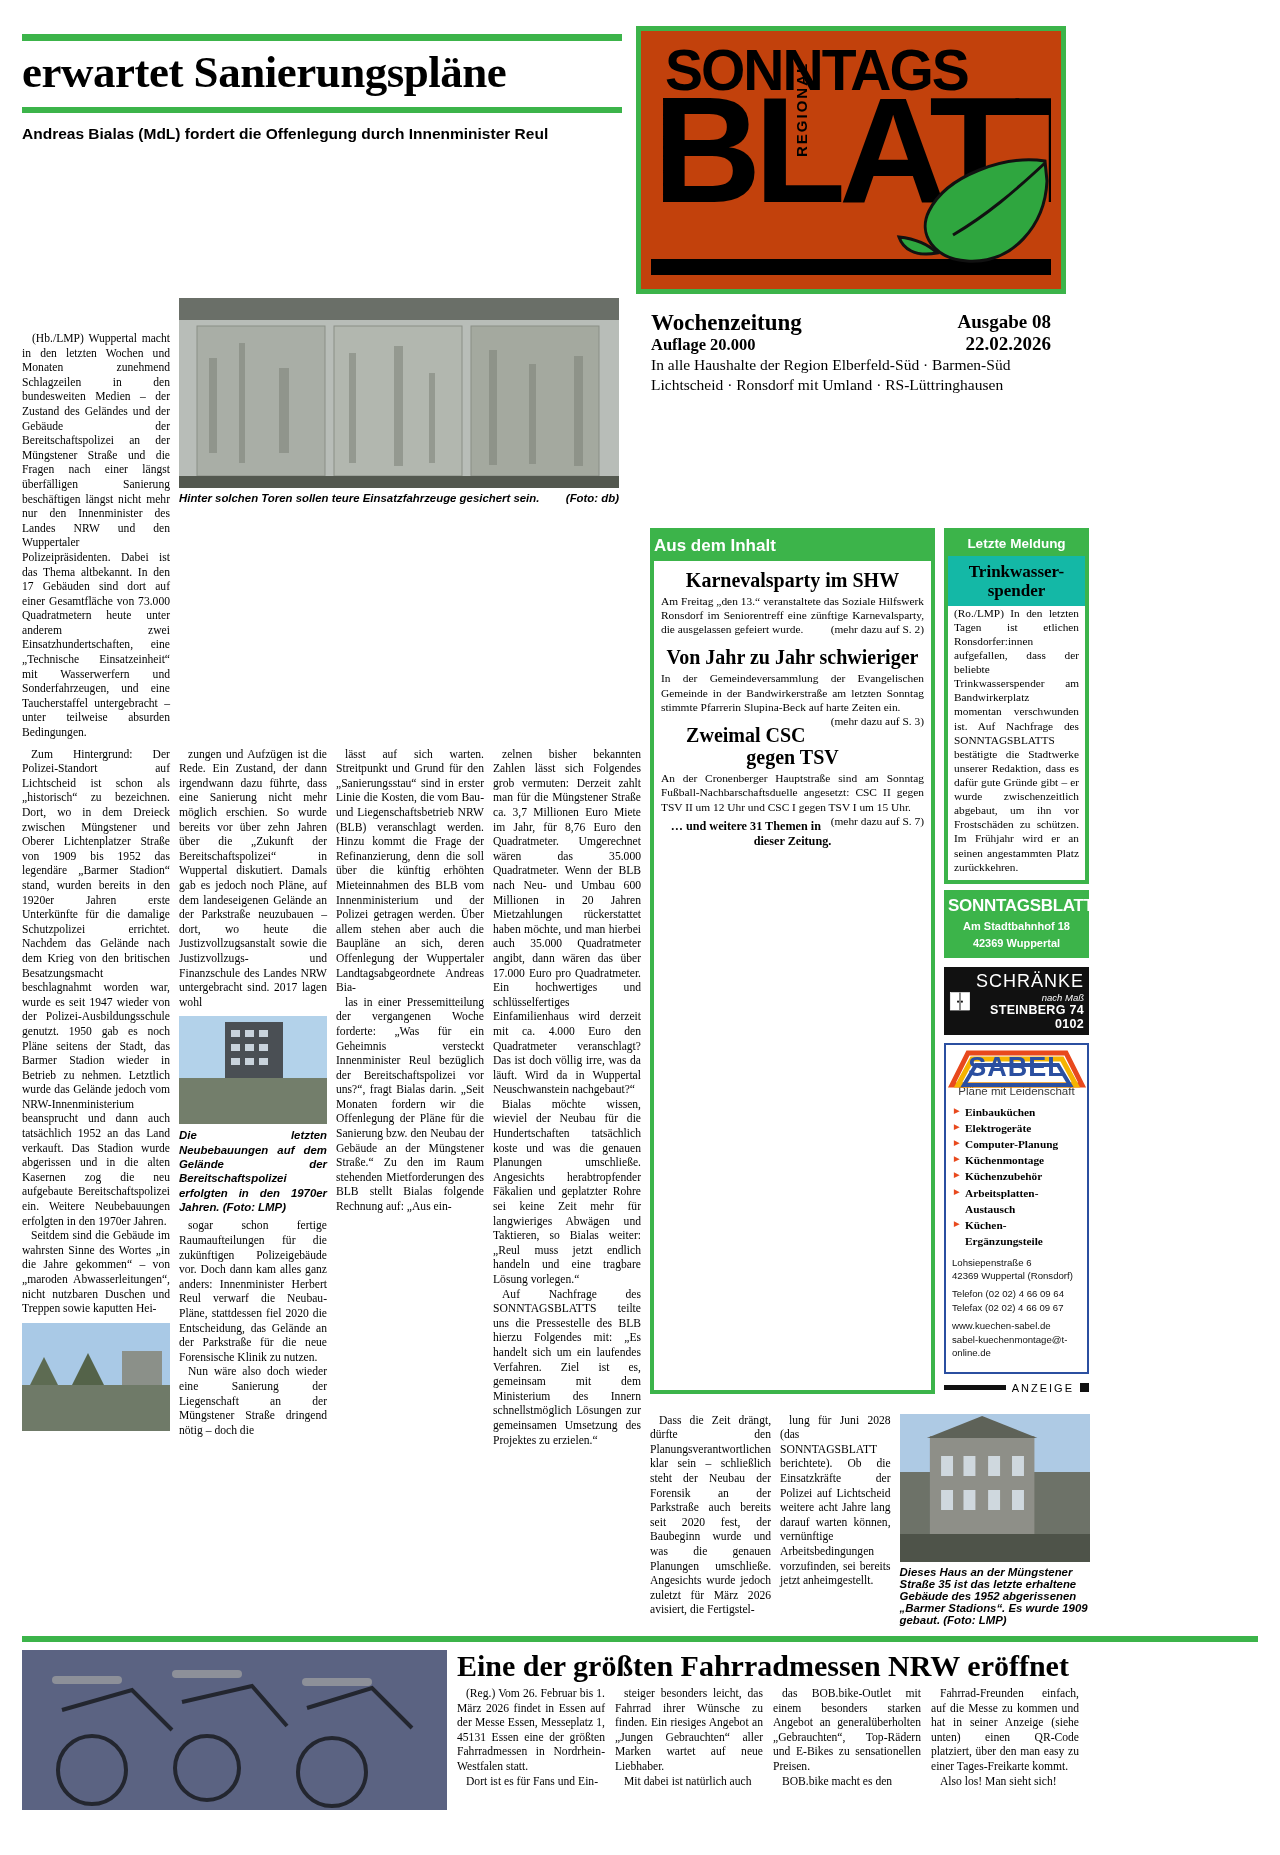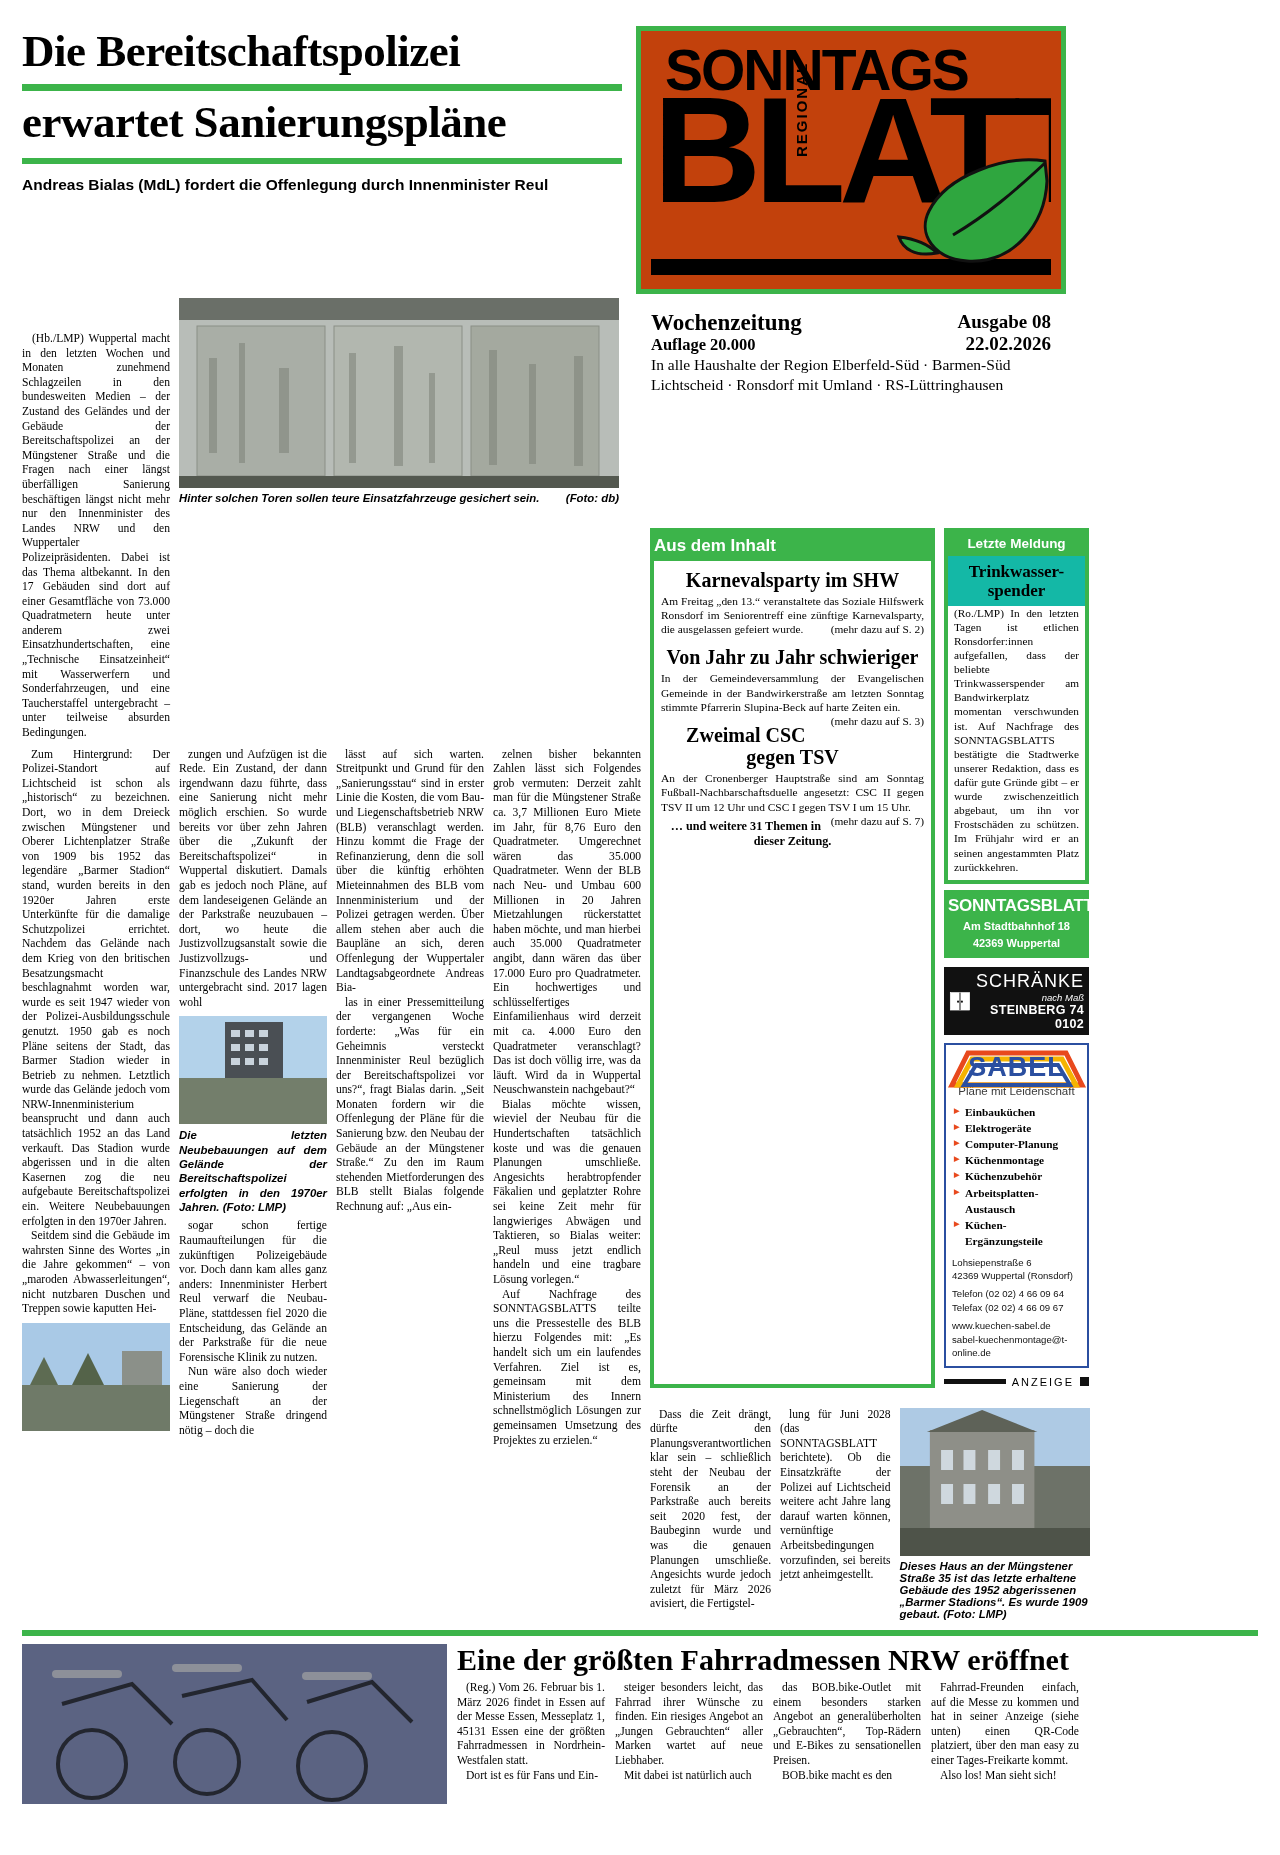--- a/index.html
+++ b/index.html
@@ -130,21 +130,21 @@
 
   .schraenke {
     margin-top:9px; background:#111; color:#fff; padding:4px 5px; display:flex; align-items:center; gap:5px;
   }
   .schr-txt { text-align:right; flex:1; font-family:"Liberation Sans", sans-serif; }
   .schr-1 { font-weight:normal; font-size:18px; letter-spacing:1px; }
   .schr-2 { font-size:9.5px; font-style:italic; }
   .schr-3 { font-weight:bold; font-size:12.5px; letter-spacing:0.3px; }
 
   .sabel {
-    margin-top:8px; border:2px solid #2b4fa0; background:#fff; padding:0 0 6px 0;
+    margin-top:8px; border:2px solid #2b4fa0; background:#fff; padding:0 0 12px 0;
   }
   .sabel-logo-wrap { position:relative; height:44px; overflow:hidden; }
   .sabel-name {
     font-family:"Liberation Sans", sans-serif; font-weight:bold; font-size:27px;
     color:#2b4fa0; letter-spacing:1px; text-align:center; line-height:44px;
     position:relative; z-index:2;
   }
   .sabel-sub { font-family:"Liberation Sans", sans-serif; font-size:11.5px; color:#3a3a3a; text-align:center; margin-top:-4px;}
   .sabel-list { margin:7px 0 0 0; padding:0 4px 0 8px; list-style:none; }
   .sabel-list li { font-weight:bold; font-size:11.3px; line-height:1.42; position:relative; padding-left:11px; }
@@ -175,21 +175,20 @@
   .ph-house  { background:linear-gradient(#b9d3ea 0%, #9dbcd8 35%, #7d7f78 50%, #5e6258 100%); }
   .ph-bikes  { background:linear-gradient(#56607f 0%, #6a6f87 40%, #3e4558 100%); }
 </style>
 </head>
 <body>
 
 <div class="page">
 
   <div class="top-wrap">
     <div class="lead-left">
-      <h1 class="headline">Die Bereitschaftspolizei</h1>
       <div class="hl-rule"></div>
       <h1 class="headline">erwartet Sanierungspläne</h1>
       <div class="hl-rule thin"></div>
       <p class="subhead">Andreas Bialas (MdL) fordert die Offenlegung durch Innenminister Reul</p>
     </div>
 
     <div class="masthead-col">
       <div class="masthead">
         <div class="logo-area">
           <div class="logo-sonntags">SONNTAGS</div>

